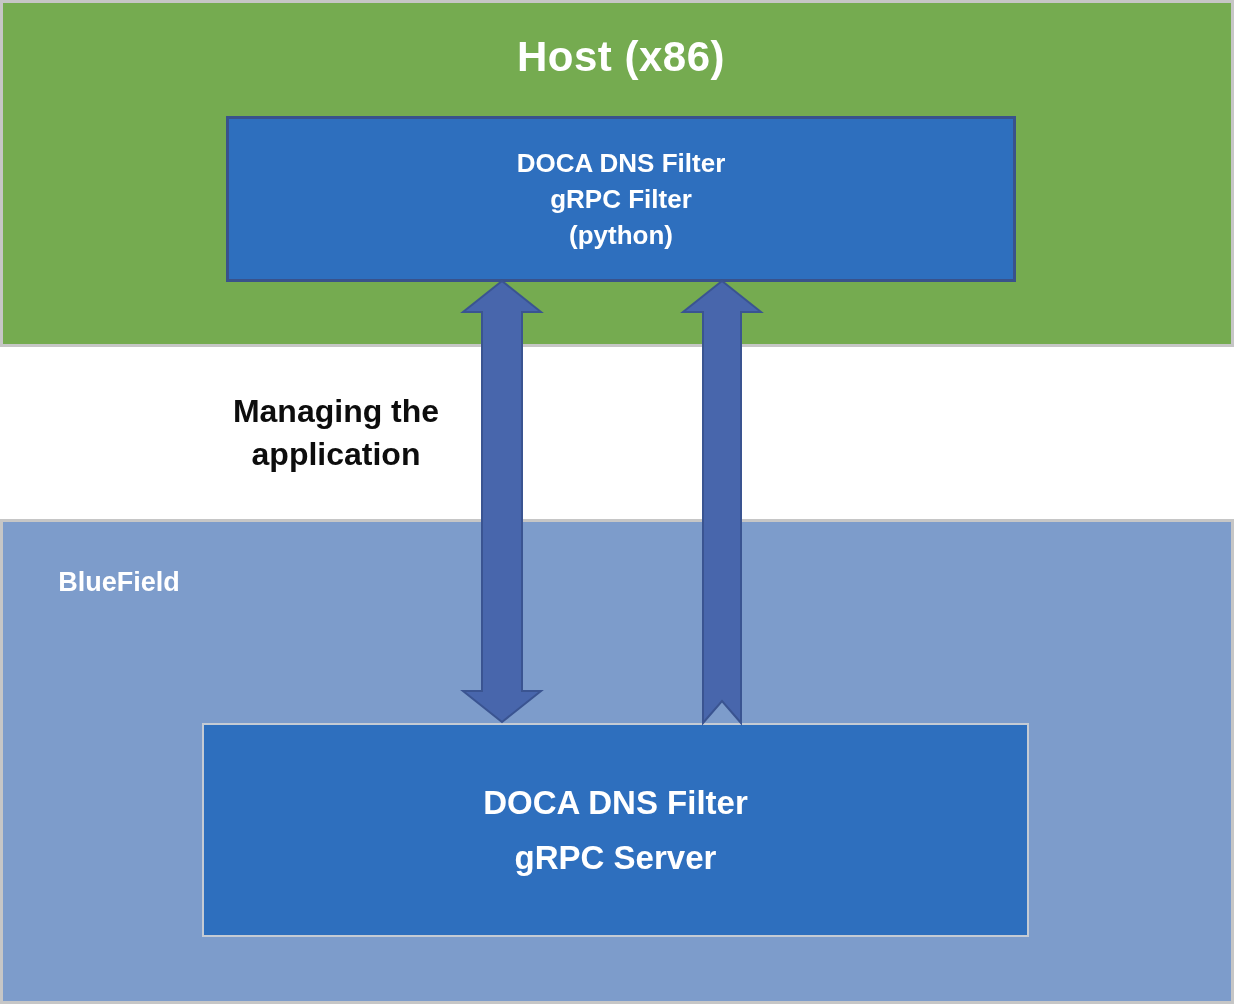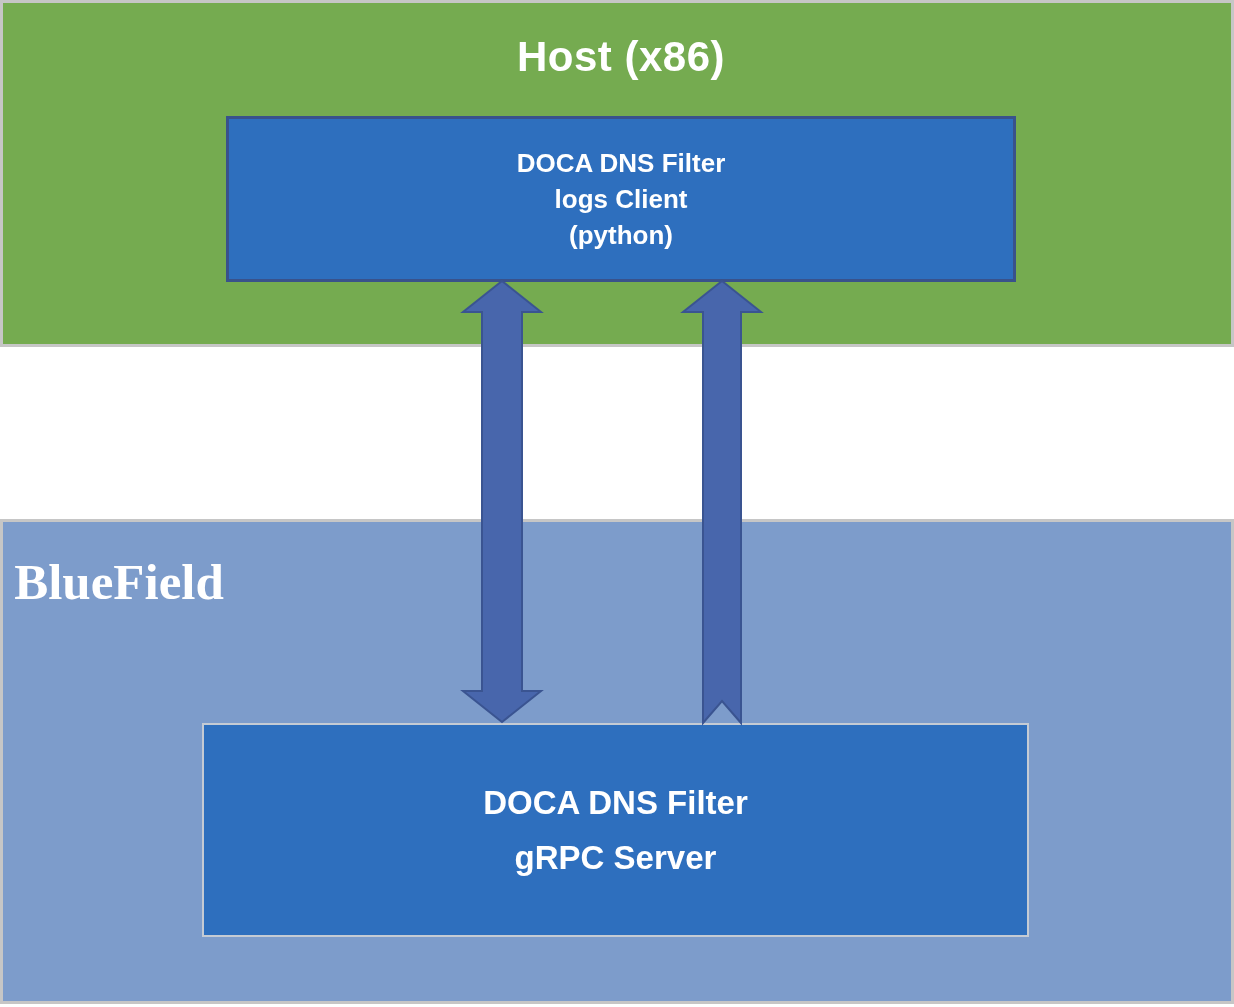--- a/index.html
+++ b/index.html
@@ -56,24 +56,23 @@
     left: 0; top: 519px;
     width: 1234px; height: 485px;
     background: var(--bluefield-bg, #7D9CCB);
   }
   .bluefield-title {
     position: absolute;
     left: 4px; top: 552px;
     width: 230px;
     text-align: center;
     color: var(--box-text, #ffffff);
-    font-size: 51px;
+    font-size: 27px;
     line-height: 60px;
     font-weight: bold;
-    font-family: Liberation Serif, serif;
   }
   .server-box {
     position: absolute;
     left: 202px; top: 723px;
     width: 827px; height: 214px;
     box-sizing: border-box;
     background: var(--box-fill, #2E6FBE);
     border: 2px solid var(--server-box-border, #C5CBD4);
     display: flex;
     flex-direction: column;
@@ -112,34 +111,38 @@
 </style>
 </head>
 <body>
 
 <div class="canvas">
 
   <section class="panel host-band">
     <div class="host-title">Host (x86)</div>
     <div class="client-box">
       <div>DOCA DNS Filter</div>
-      <div>logs Client</div>
+      <div>gRPC Filter</div>
       <div>(python)</div>
     </div>
   </section>
 
   <section class="panel bluefield-band"></section>
   <div class="bluefield-title">
     <div>BlueField</div>
   </div>
   <div class="server-box">
     <div>DOCA DNS Filter</div>
     <div>gRPC Server</div>
   </div>
 
+  <div class="gap-label left">
+    <div>Managing the</div>
+    <div>application</div>
+  </div>
   <div class="gap-label right">
   </div>
 
   <svg class="arrow-layer" viewBox="0 0 1234 1007" xmlns="http://www.w3.org/2000/svg" aria-hidden="true">
 
     <path class="arrow-shape" d="M 502 281
              L 541 312 L 522 312
              L 522 691 L 541 691
              L 502 722
              L 463 691 L 482 691

